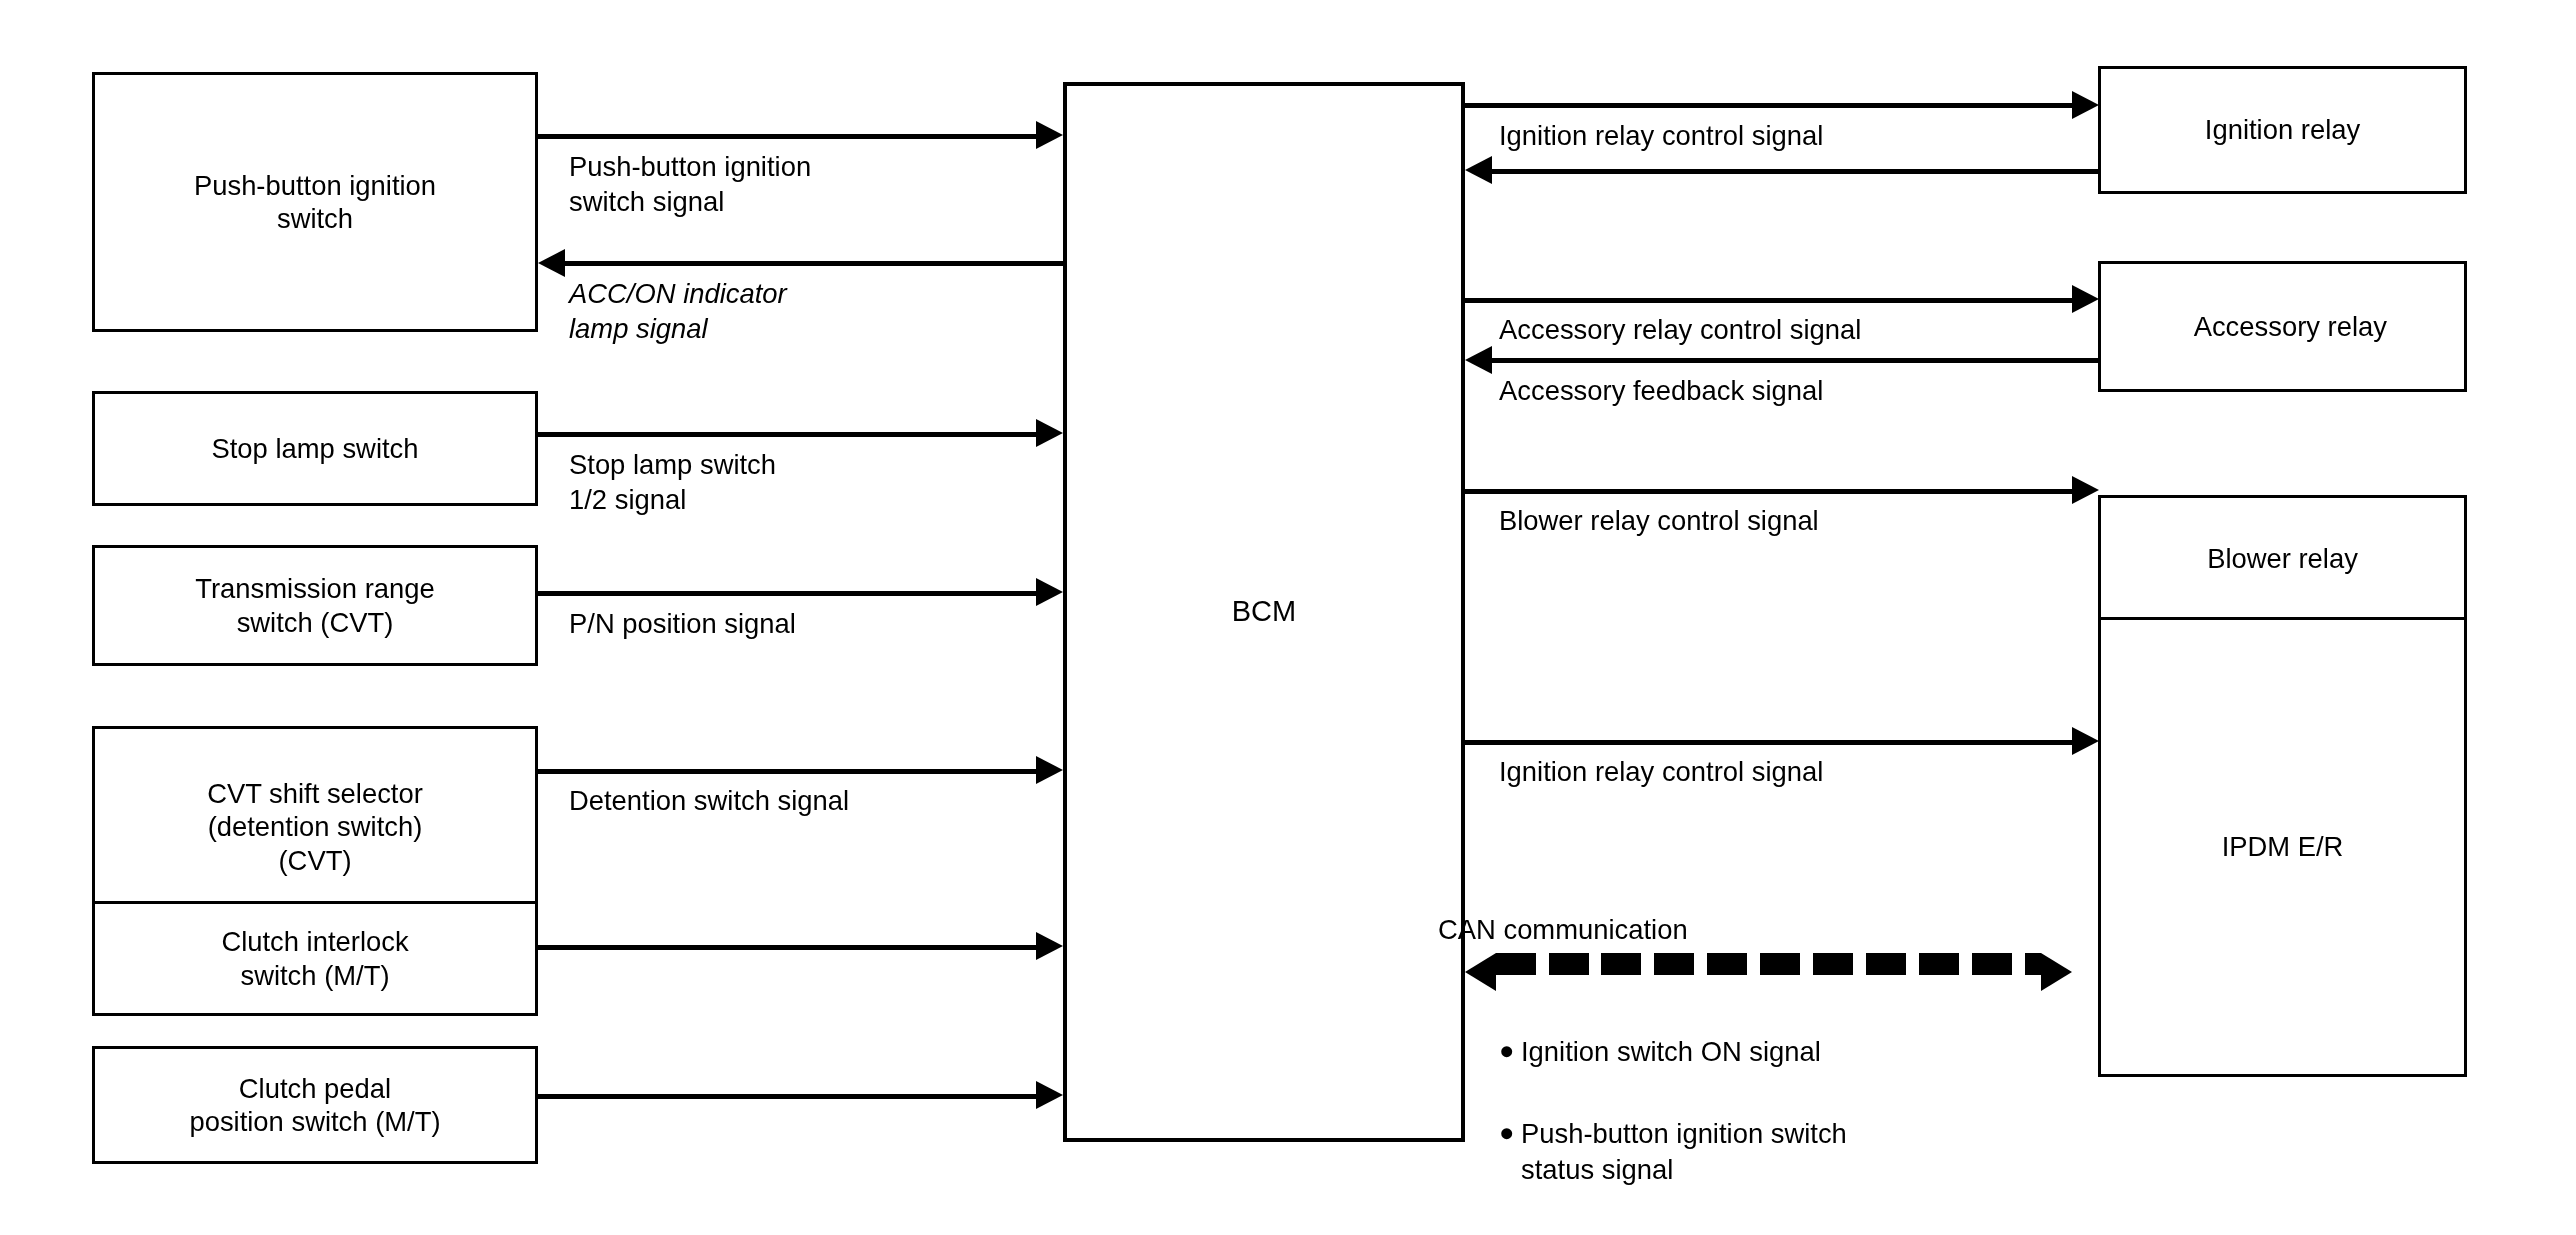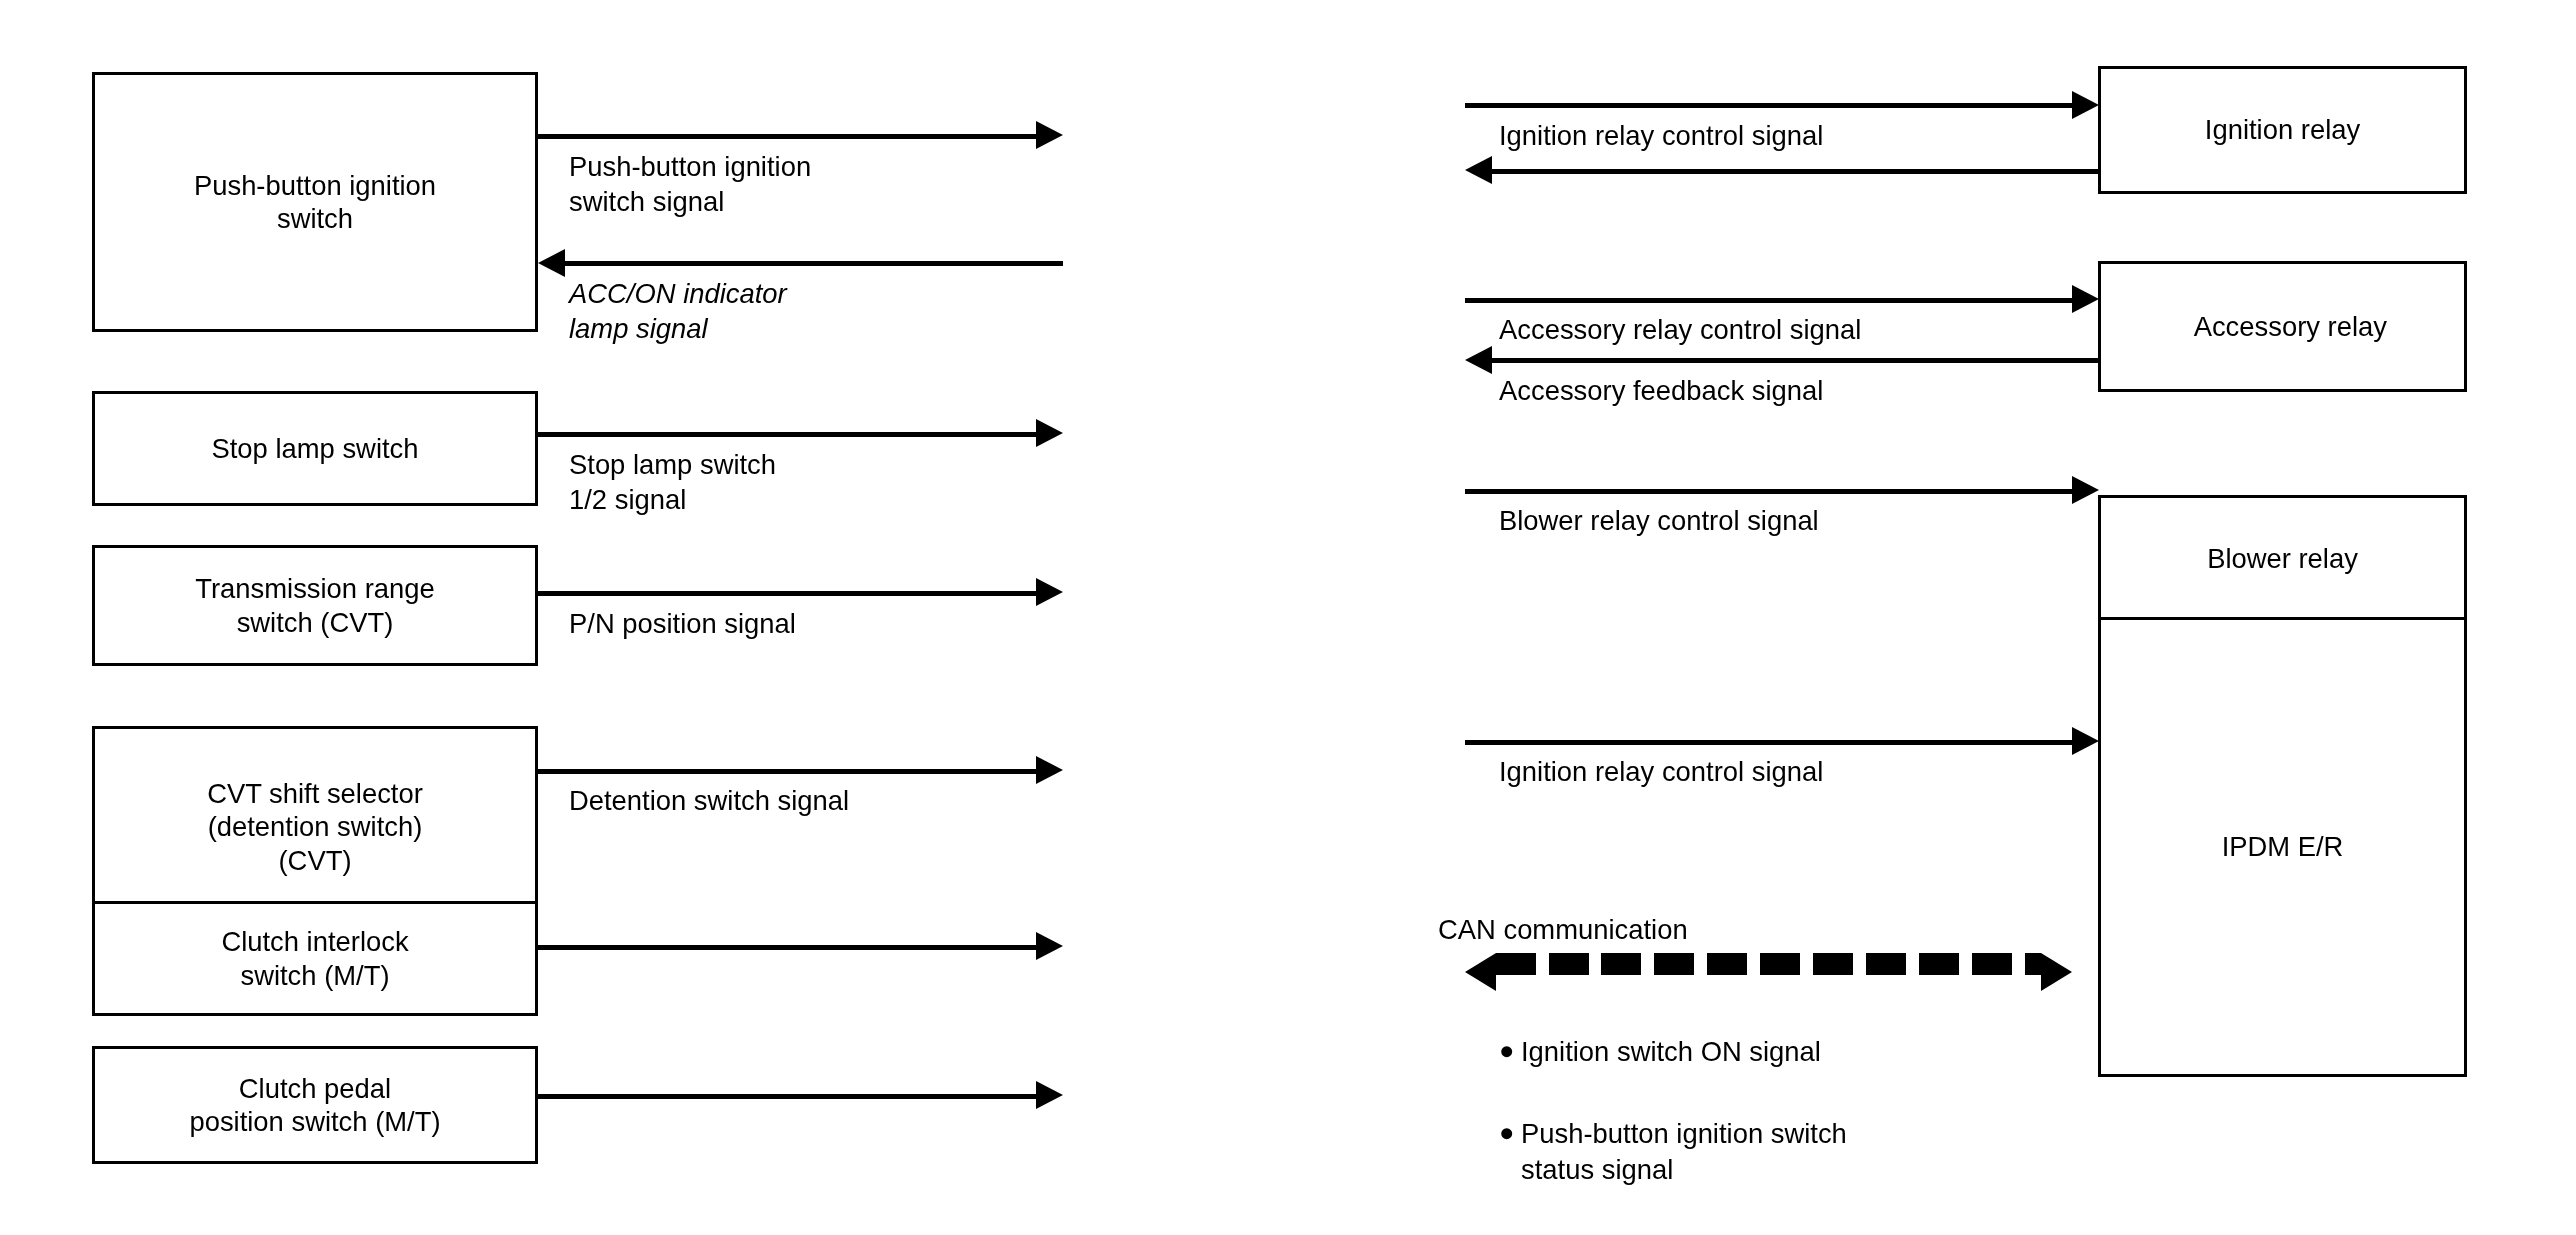--- a/index.html
+++ b/index.html
@@ -115,20 +115,21 @@
   <div class="block" style="left:92px; top:696px; width:446px; height:202px;margin-top:30px;">CVT shift selector
 (detention switch)
 (CVT)</div>
 
   <div class="block" style="left:92px; top:901px; width:446px; height:115px;">Clutch interlock
 switch (M/T)</div>
 
   <div class="block" style="left:92px; top:1046px; width:446px; height:118px;">Clutch pedal
 position switch (M/T)</div>
 
+  <div class="block bcm" style="left:1063px; top:82px; width:402px; height:1060px;">BCM</div>
 
   <div class="block" style="left:2098px; top:66px; width:369px; height:128px;">Ignition relay</div>
 
   <div class="block" style="left:2098px; top:261px; width:369px; height:131px;padding-left:22px;">Accessory relay</div>
 
   <div class="block" style="left:2098px; top:458px; width:369px; height:128px;margin-top:37px;">Blower relay</div>
 
   <div class="block" style="left:2098px; top:617px; width:369px; height:460px;">IPDM E/R</div>
 
   <div class="line" style="left:538px; top:134px; width:498px;"></div>

